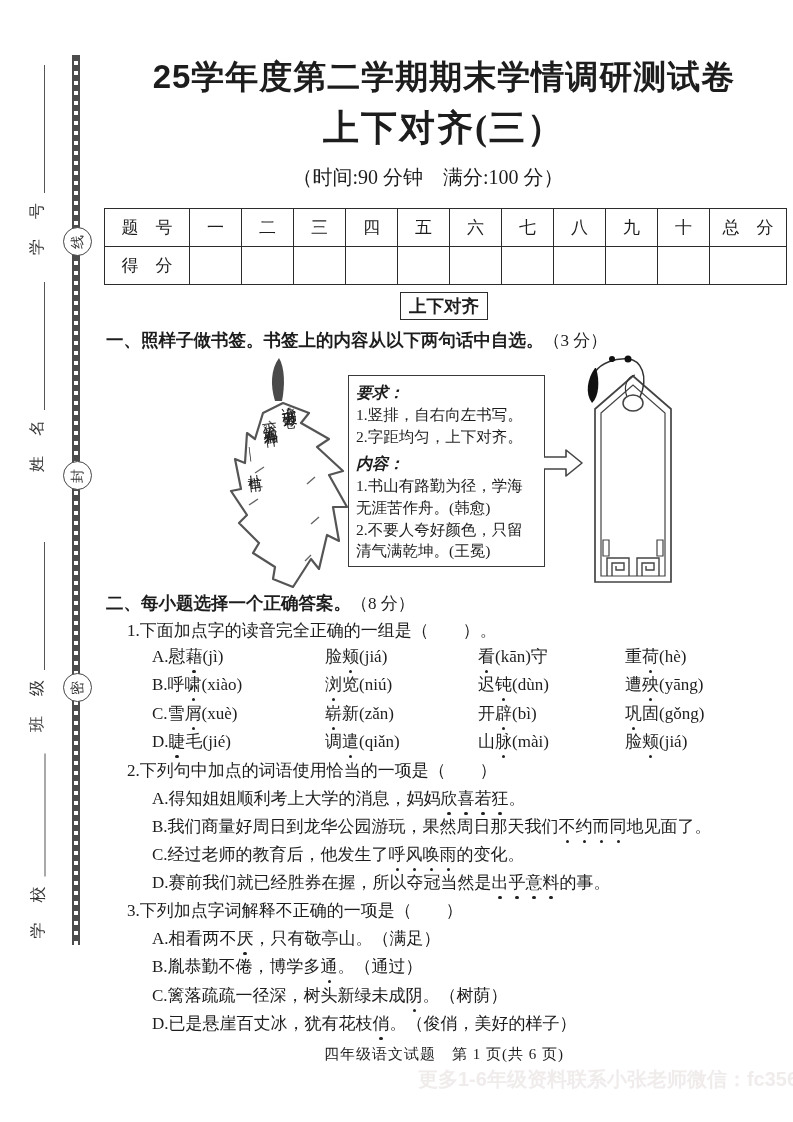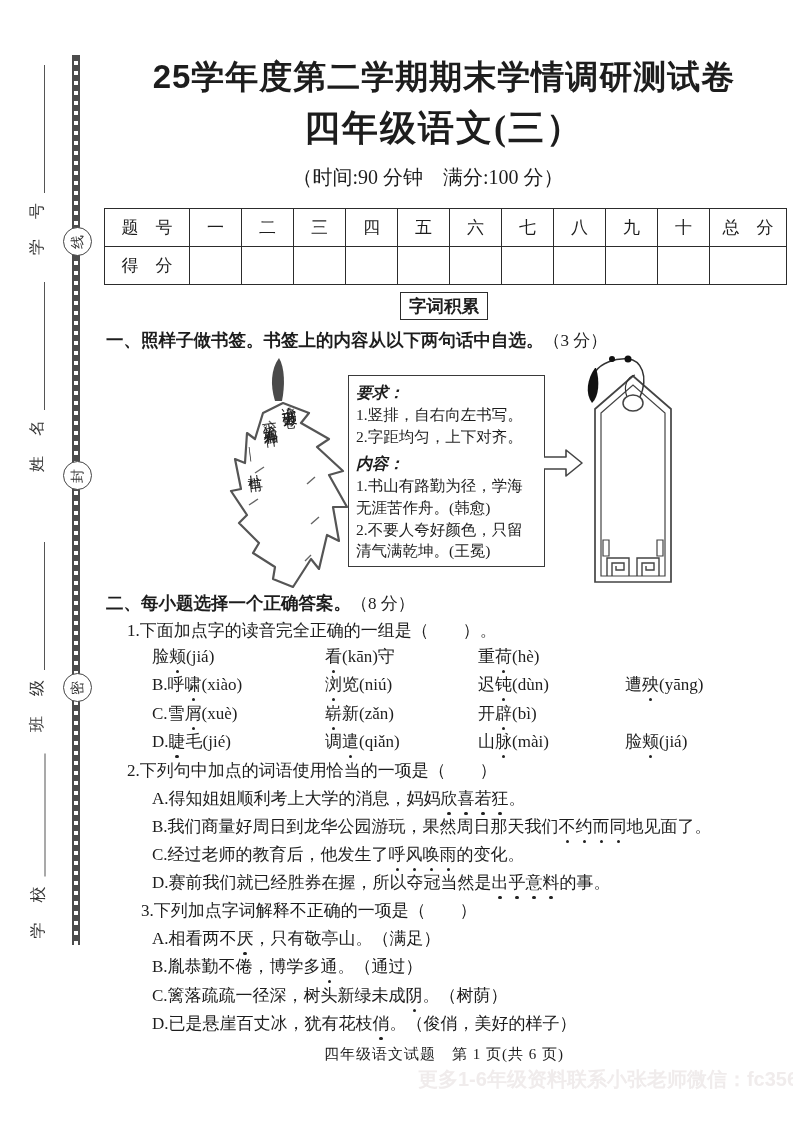--- a/index.html
+++ b/index.html
@@ -93,21 +93,21 @@
       <span>线</span>
     </div>
   <div class="abs seal-char" style="top:461px;">
       <span>封</span>
     </div>
   <div class="abs seal-char" style="top:673px;">
       <span>密</span>
     </div>
 
   <div id="title" class="abs sans">25学年度第二学期期末学情调研测试卷</div>
-  <div id="subtitle" class="abs">四年级语文(三）</div>
+  <div id="subtitle" class="abs">上下对齐(三）</div>
   <div id="meta" class="abs">（时间:90 分钟　满分:100 分）</div>
 
   <div id="score-table" class="abs">
     <table>
       <tbody>
           <tr>
         <td class="c0">题　号</td>
         <td class="cn">一</td>
         <td class="cn">二</td>
         <td class="cn">三</td>
@@ -132,21 +132,21 @@
         <td class="cn"></td>
         <td class="cn"></td>
         <td class="cn"></td>
         <td class="ct"></td>
       </tr>
     </tbody>
       </table>
   </div>
 
   <div id="banner-wrap" class="abs">
-    <span id="banner" class="sans">字词积累</span>
+    <span id="banner" class="sans">上下对齐</span>
   </div>
 
   <div class="abs nowrap" style="left:106px;top:328px;">
     <span class="q-stem">一、照样子做书签。书签上的内容从以下两句话中自选。</span><span class="q-score">（3 分）</span>
   </div>
 
   <svg class="abs" style="left:213px;top:355px;" width="152" height="238" viewBox="0 0 152 238">
     <path d="M62,46 C57,30 58,14 66,3 C72,13 72,31 69,46 Z" fill="#4a4a4a"></path>
     <path d="M70,48 L96,58 L88,68 L116,84 L104,92 L130,116 L116,120 L134,152 L120,152 L126,186 L114,180
              L106,214 L98,204 L80,232 L60,224 L62,212 L40,198 L46,188 L26,168 L34,160 L18,136 L28,134
@@ -187,49 +187,51 @@
     <path d="M20,194 h6 v16 h-6 Z M74,194 h6 v16 h-6 Z" fill="none" stroke="#444" stroke-width="1.2"></path>
   </svg>
 
   <div class="abs nowrap" style="left:106px;top:591px;">
     <span class="q-stem">二、每小题选择一个正确答案。</span><span class="q-score">（8 分）</span>
   </div>
 
   <div class="abs sub-stem nowrap" style="left:127px;top:619px;">1.下面加点字的读音完全正确的一组是（　　）。</div>
 
   <div class="abs pin-grid" style="left:152px;top:645px;width:632px;">
+    <span class="opt">A.慰<span class="em">藉</span>(jì)</span>
     <span class="opt">脸<span class="em">颊</span>(jiá)</span>
     <span class="opt"><span class="em">看</span>(kān)守</span>
     <span class="opt">重<span class="em">荷</span>(hè)</span>
   </div>
   <div class="abs pin-grid" style="left:152px;top:673px;width:632px;">
     <span class="opt">B.呼<span class="em">啸</span>(xiào)</span>
     <span class="opt"><span class="em">浏</span>览(niú)</span>
     <span class="opt">迟<span class="em">钝</span>(dùn)</span>
     <span class="opt">遭<span class="em">殃</span>(yāng)</span>
   </div>
   <div class="abs pin-grid" style="left:152px;top:702px;width:632px;">
     <span class="opt">C.雪<span class="em">屑</span>(xuè)</span>
     <span class="opt"><span class="em">崭</span>新(zǎn)</span>
     <span class="opt">开<span class="em">辟</span>(bì)</span>
+    <span class="opt"><span class="em">巩</span>固(gǒng)</span>
   </div>
   <div class="abs pin-grid" style="left:152px;top:730px;width:632px;">
     <span class="opt">D.<span class="em">睫</span>毛(jié)</span>
     <span class="opt">调<span class="em">遣</span>(qiǎn)</span>
     <span class="opt">山<span class="em">脉</span>(mài)</span>
     <span class="opt">脸<span class="em">颊</span>(jiá)</span>
   </div>
 
   <div class="abs sub-stem nowrap" style="left:127px;top:759px;">2.下列句中加点的词语使用恰当的一项是（　　）</div>
   <div class="abs opt nowrap" style="left:152px;top:787px;">A.得知姐姐顺利考上大学的消息，妈妈<span class="em">欣</span><span class="em">喜</span><span class="em">若</span><span class="em">狂</span>。</div>
   <div class="abs opt nowrap" style="left:152px;top:815px;">B.我们商量好周日到龙华公园游玩，果然周日那天我们<span class="em">不</span><span class="em">约</span><span class="em">而</span><span class="em">同</span>地见面了。</div>
   <div class="abs opt nowrap" style="left:152px;top:843px;">C.经过老师的教育后，他发生了<span class="em">呼</span><span class="em">风</span><span class="em">唤</span><span class="em">雨</span>的变化。</div>
   <div class="abs opt nowrap" style="left:152px;top:871px;">D.赛前我们就已经胜券在握，所以夺冠当然是<span class="em">出</span><span class="em">乎</span><span class="em">意</span><span class="em">料</span>的事。</div>
 
-  <div class="abs sub-stem nowrap" style="left:127px;top:899px;margin-left:14px;">3.下列加点字词解释不正确的一项是（　　）</div>
+  <div class="abs sub-stem nowrap" style="left:127px;top:899px;">3.下列加点字词解释不正确的一项是（　　）</div>
   <div class="abs opt nowrap" style="left:152px;top:927px;">A.相看两不<span class="em">厌</span>，只有敬亭山。（满足）</div>
   <div class="abs opt nowrap" style="left:152px;top:984px;">C.篱落疏疏一径深，树头新绿未成<span class="em">阴</span>。（树荫）</div>
   <div class="abs opt nowrap" style="left:152px;top:955px;">B.胤恭勤不倦，博学多<span class="em">通</span>。（通过）</div>
   <div class="abs opt nowrap" style="left:152px;top:1012px;">D.已是悬崖百丈冰，犹有花枝<span class="em">俏</span>。（俊俏，美好的样子）</div>
 
   <div id="footer" class="abs">四年级语文试题　第 1 页(共 6 页)</div>
   <div id="watermark" class="abs">更多1-6年级资料联系小张老师微信：fc356357</div>
 
 </div>
 

